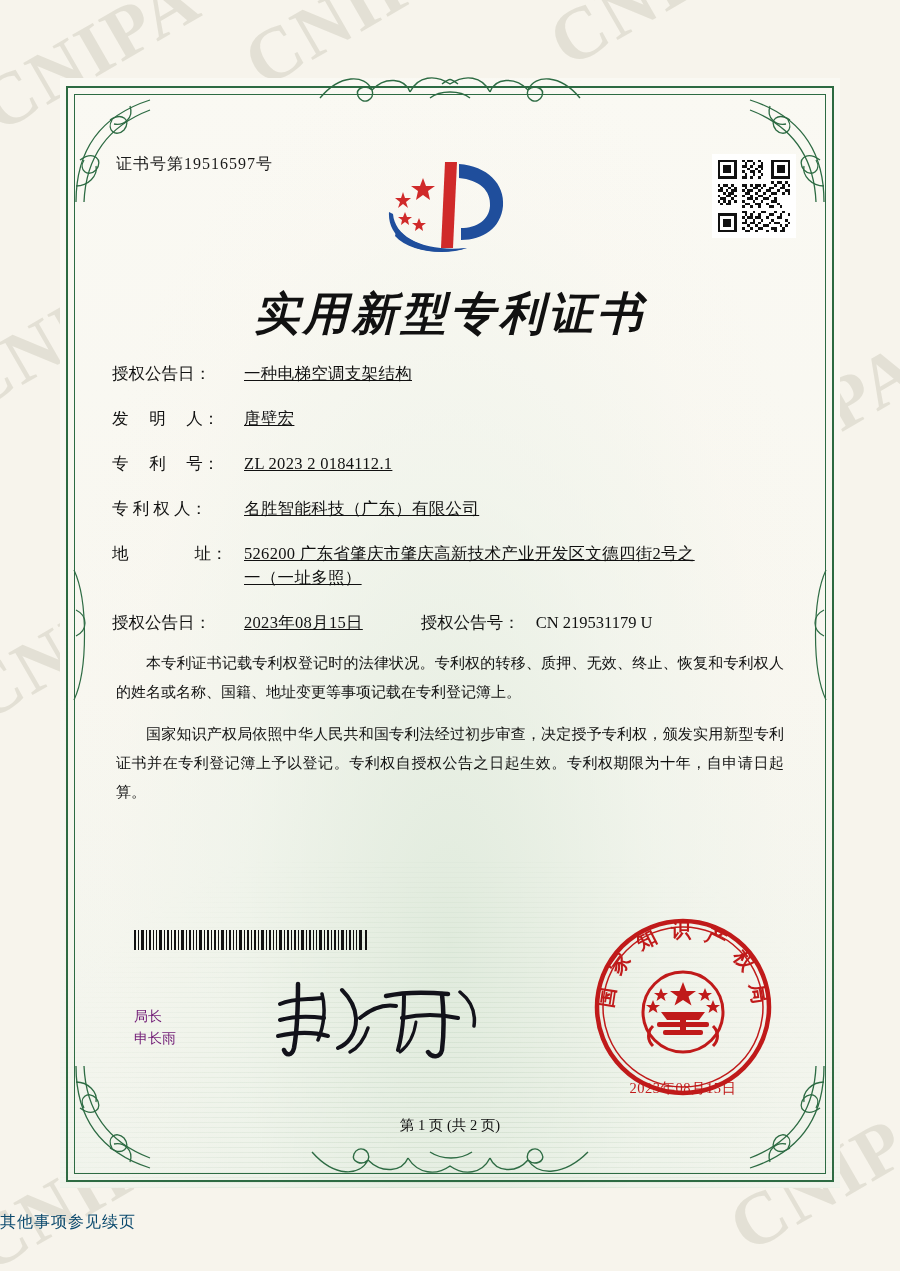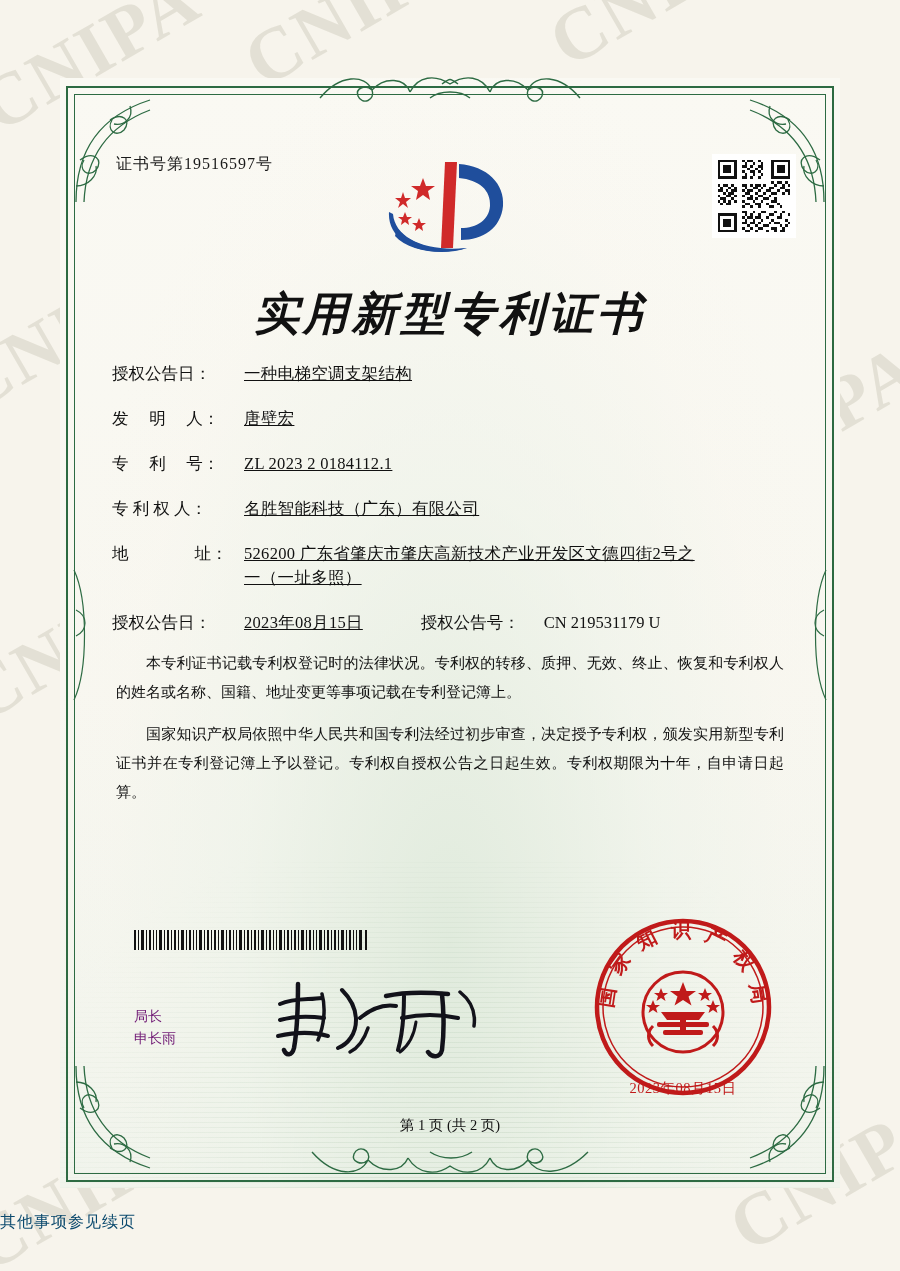--- a/index.html
+++ b/index.html
@@ -175,21 +175,21 @@
     letter-spacing: 0.3px;
     text-decoration: underline;
   }
   .field-row.inline-two .field-value { flex: 0 0 auto; }
   .second-label {
     flex: 0 0 auto;
     margin-left: 58px;
     white-space: pre;
   }
   .second-value {
-    margin-left: 24px;
+    margin-left: 16px;
   }
 
   .paragraphs {
     position: absolute;
     left: 42px;
     top: 555px;
     width: 668px;
     font-size: 15px;
     line-height: 1.95;
     color: #111;

